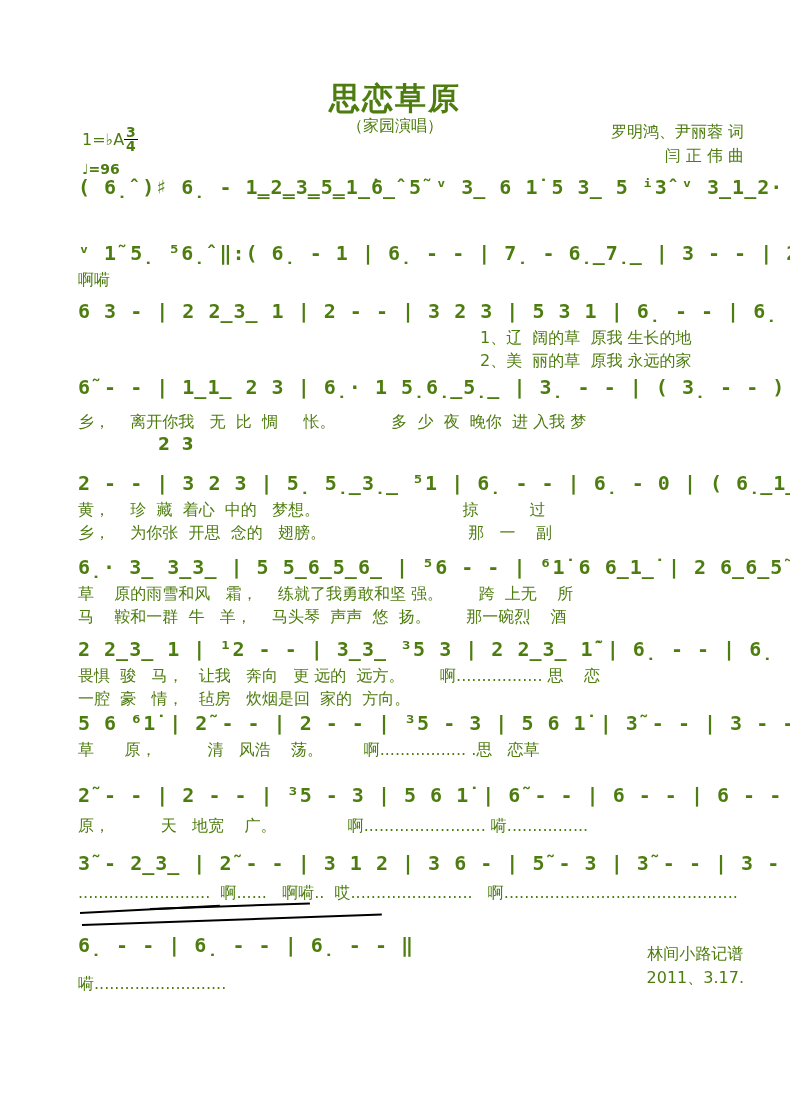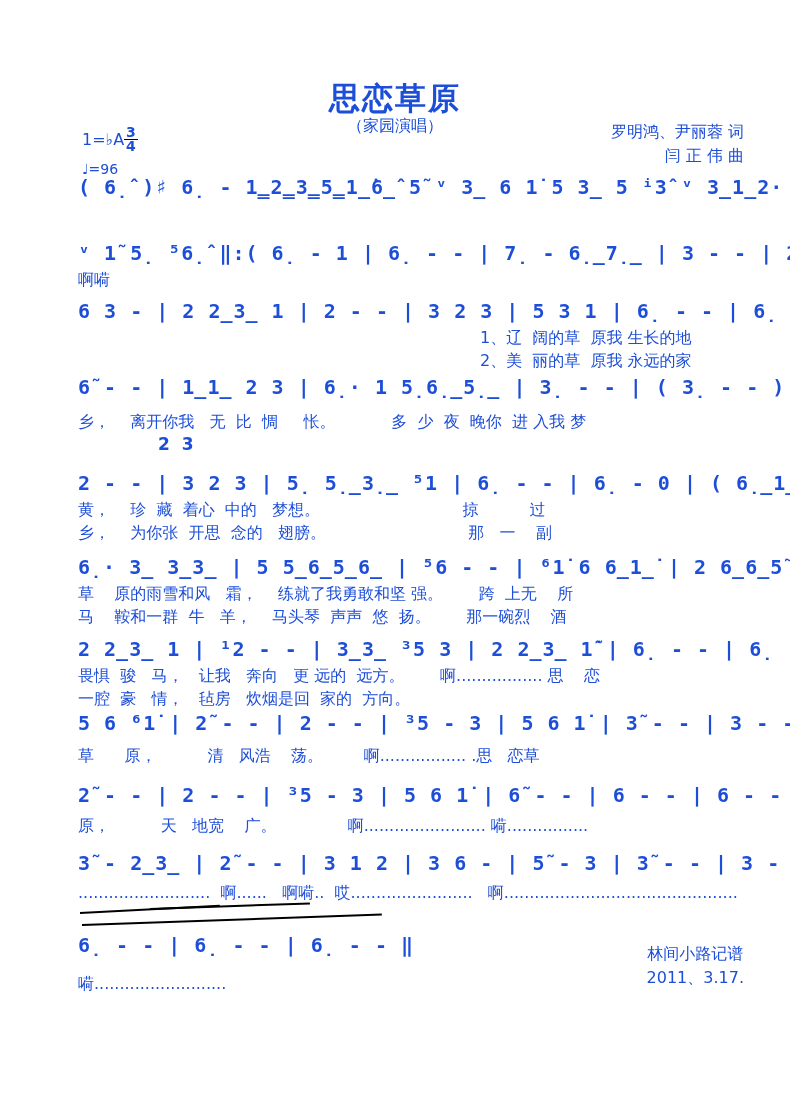--- a/index.html
+++ b/index.html
@@ -1,35 +1,35 @@
 <!DOCTYPE html>
 <html><head>
 <meta charset="utf-8">
 <style>
   html,body{margin:0;padding:0;background:#e8e8e8;}
   .page{
     position:relative;width:790px;height:1119px;margin:0 auto;
-    background:#ffffff;color:#1d4ed8;overflow:hidden;
+    background:#ffffff;color:#4d7c0f;overflow:hidden;
     font-family:"DejaVu Sans",sans-serif;
   }
   .title{
     position:absolute;top:78px;left:0;width:100%;text-align:center;
     font-size:31px;font-weight:bold;letter-spacing:2px;
   }
   .subtitle{
     position:absolute;top:116px;left:0;width:100%;text-align:center;
     font-size:16px;
   }
   .keyblock{position:absolute;left:82px;top:126px;font-size:15px;line-height:20px;}
   .keyline{display:flex;align-items:center;}
   .keysig{font-size:16px;}
   .frac{display:inline-block;text-align:center;font-weight:bold;font-size:14px;line-height:13px;vertical-align:middle;}
   .frac .top{display:block;border-bottom:1.5px solid #000;padding:0 2px;}
   .frac .bot{display:block;padding:0 2px;}
-  .tempo{margin-top:6px;font-size:14px;}
+  .tempo{margin-top:6px;font-size:14px;font-weight:bold;}
   .credits{
     position:absolute;right:46px;top:120px;text-align:right;
     font-size:16px;line-height:24px;
   }
   .system{position:absolute;left:78px;right:30px;}
   .notes{
     font-family:"DejaVu Sans Mono",monospace;
     font-weight:bold;font-size:20px;line-height:30px;
     white-space:pre;letter-spacing:1px;
   }
@@ -103,21 +103,21 @@
   </div>
 
   <div class="system" style="top:634px">
     <div class="notes">2 2̲3̲ 1 | ¹2 - - | 3̲3̲ ³5 3 | 2 2̲3̲ 1̇̃ | 6̣ - - | 6̣ - - :‖ 6 - - | 6̃ - - | 6· 3̲ 3</div>
     <div class="lyric">畏惧  骏   马，   让我   奔向   更 远的  远方。       啊................. 思    恋</div>
     <div class="lyric">一腔  豪   情，   毡房   炊烟是回  家的  方向。</div>
   </div>
 
   <div class="system" style="top:708px">
     <div class="notes">5 6 ⁶1̇ | 2̃ - - | 2 - - | ³5 - 3 | 5 6 1̇ | 3̃ - - | 3 - - | 6 - - | 6 - - | ⁶1̇· 6̲ 6 | 5 6 1̇</div>
-    <div class="lyric" style="margin-top:6px">草      原，          清   风浩    荡。        啊................. .思   恋草</div>
+    <div class="lyric" style="margin-top:0">草      原，          清   风浩    荡。        啊................. .思   恋草</div>
   </div>
 
   <div class="system" style="top:780px">
     <div class="notes">2̃ - - | 2 - - | ³5 - 3 | 5 6 1̇ | 6̃ - - | 6 - - | 6 - - | 3 - - | 3 - - | ³5̃ - - | 5̃ - 1̇</div>
     <div class="lyric" style="margin-top:4px">原，          天   地宽    广。              啊........................ 嗬................</div>
   </div>
 
   <div class="system" style="top:848px">
     <div class="notes">3̃ - 2̲3̲ | 2̃ - - | 3 1 2 | 3 6 - | 5̃ - 3 | 3̃ - - | 3 - ᵛ3 | 3 1 - | 2 - - | 2̃ - - | 5̣ - -</div>
     <div class="lyric" style="margin-top:3px">..........................  啊......   啊嗬..  哎........................   啊..............................................</div>

